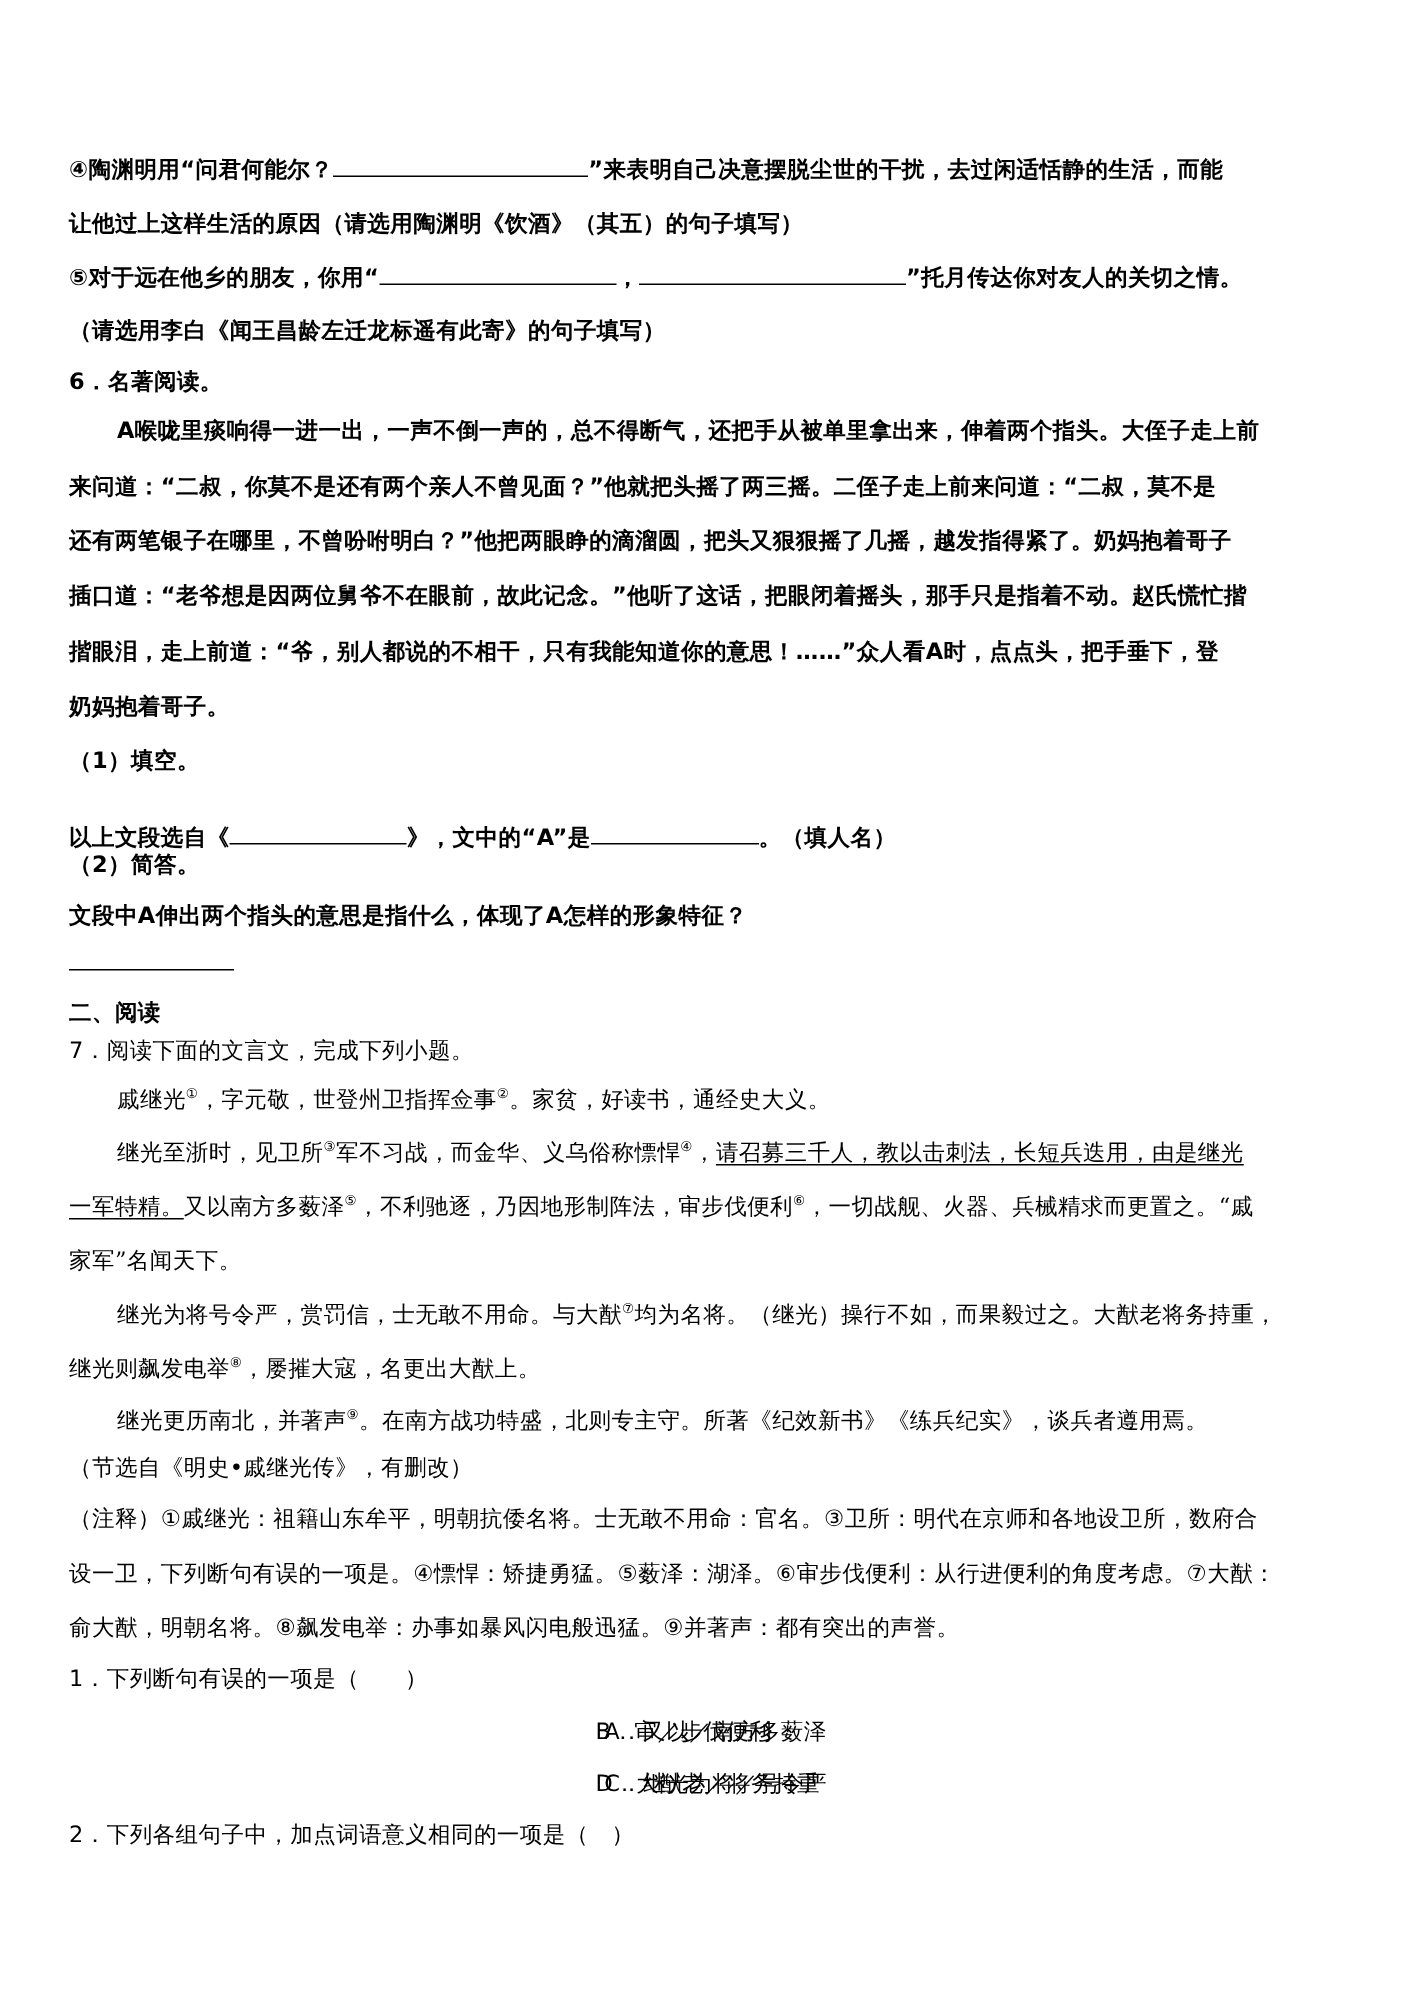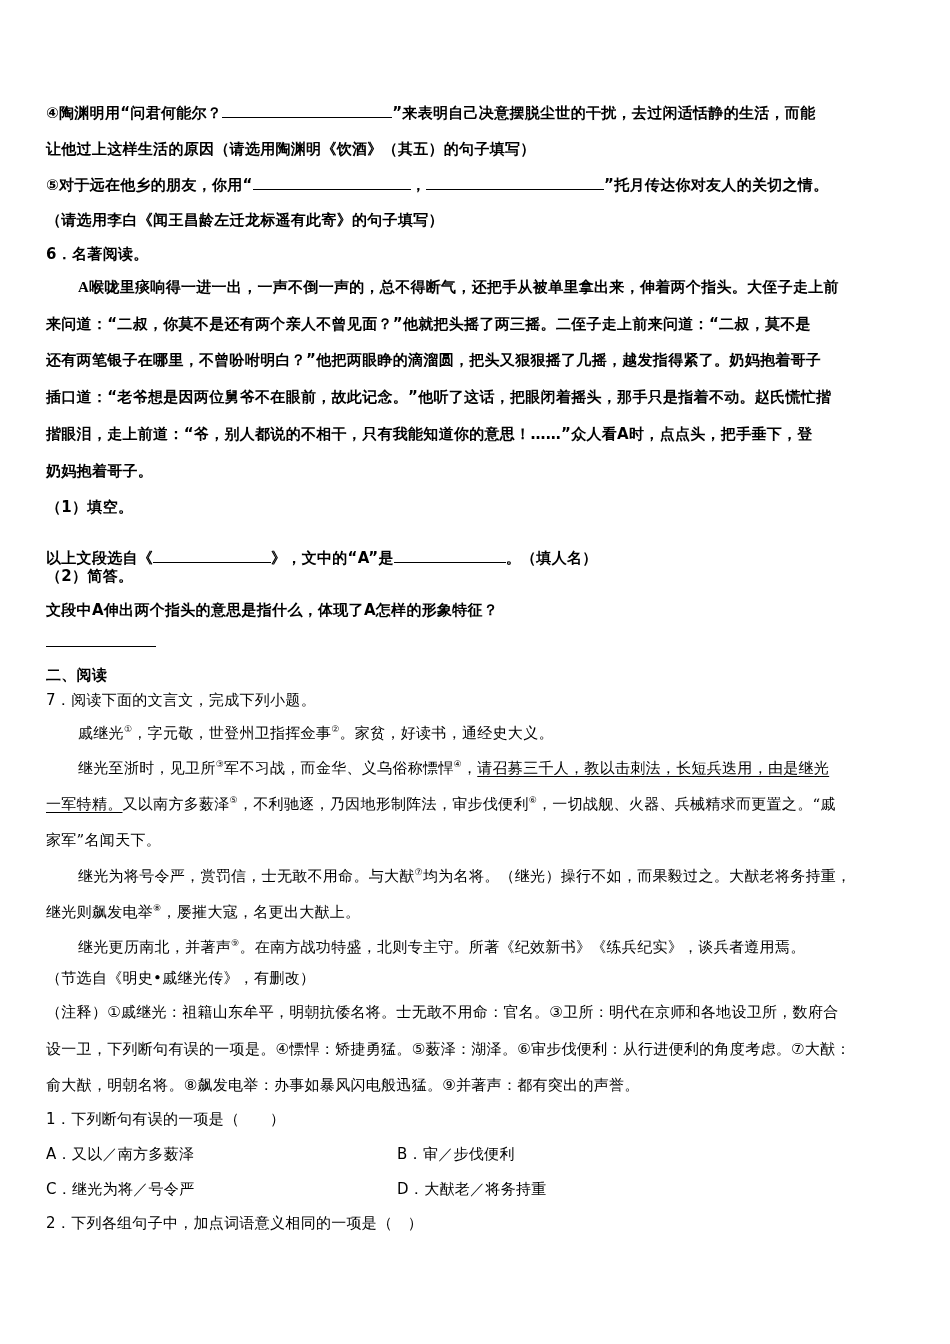--- a/index.html
+++ b/index.html
@@ -1,22 +1,22 @@
 <!DOCTYPE html>
 <html><head>
   <meta charset="utf-8">
   <style>
     html, body { margin: 0; padding: 0; background: #ffffff; }
     body { width: 950px; height: 1344px; position: relative; overflow: hidden;
            font-family: "DejaVu Serif", "Liberation Serif", serif; color: #000; }
     .page { position: absolute; left: 46px; top: 0; width: 862px; }
-    .line { position: absolute; left: 0; white-space: nowrap; font-size: 15px; line-height: 20px; letter-spacing: 0.3px; }
+    .line { position: absolute; left: 0; white-space: nowrap; font-size: 15px; line-height: 20px; letter-spacing: 0.3px; text-align: center; }
     .bold { font-weight: bold; font-family: "DejaVu Sans", "Liberation Sans", sans-serif; }
     .sans { font-family: "DejaVu Sans", "Liberation Sans", sans-serif; }
-    .ind { padding-left: 32px; font-family: Liberation Serif, serif; }
+    .ind { padding-left: 32px; }
     .blank { display: inline-block; border-bottom: 1px solid #000; height: 15px; vertical-align: baseline; }
     .ul { text-decoration: underline; text-underline-offset: 3px; }
     sup { font-size: 9px; line-height: 0; }
     .rule { position: absolute; left: 0; height: 0; border-top: 1px solid #000; }
     .optB { position: absolute; left: 332px; margin-left: 19px; }
   </style>
 </head>
 <body>
 
 <div class="page">

